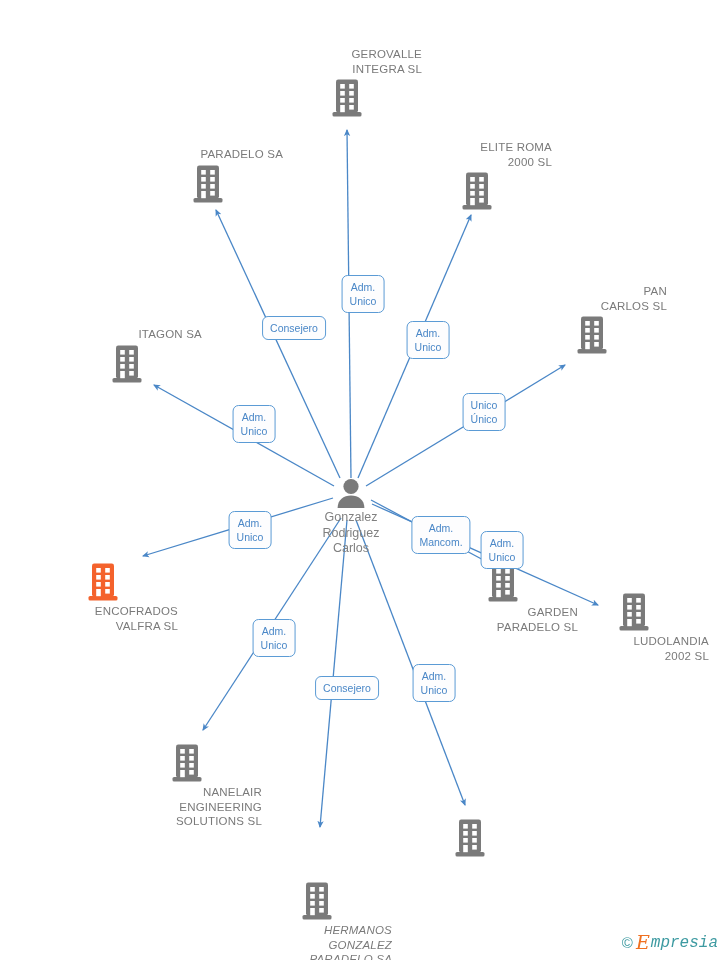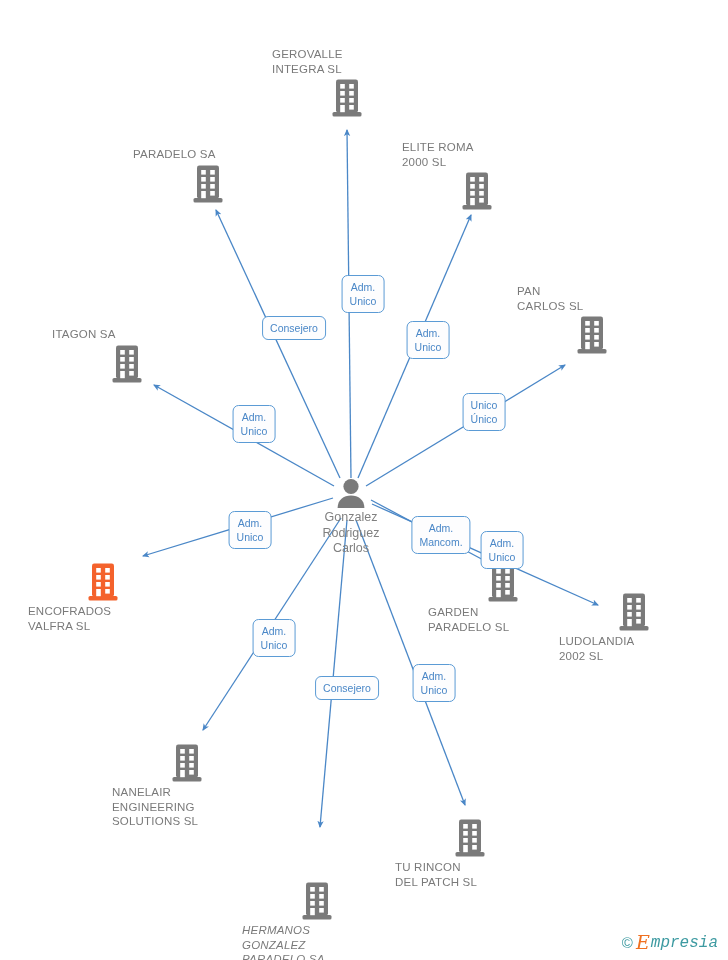--- a/index.html
+++ b/index.html
@@ -21,21 +21,21 @@
     position: absolute;
     left: 0;
     top: 0;
     width: 728px;
     height: 960px;
     pointer-events: none;
   }
   .node {
     position: absolute;
     transform: translate(-50%, 0);
-    text-align: left;
+    text-align: right;
     width: 150px;
   }
   .node-label {
     font-size: 11.5px;
     line-height: 14.5px;
     color: #7a7a7a;
     letter-spacing: 0.2px;
     white-space: pre-line;
   }
   .node-label.below {
@@ -298,22 +298,20 @@
           <rect x="1.5" y="34" width="29" height="4.6" rx="1.6" fill="#7a7a7a"></rect>
           <rect x="9.2" y="6" width="4.6" height="4.6" fill="#ffffff"></rect>
           <rect x="18.2" y="6" width="4.6" height="4.6" fill="#ffffff"></rect>
           <rect x="9.2" y="13" width="4.6" height="4.6" fill="#ffffff"></rect>
           <rect x="18.2" y="13" width="4.6" height="4.6" fill="#ffffff"></rect>
           <rect x="9.2" y="20" width="4.6" height="4.6" fill="#ffffff"></rect>
           <rect x="18.2" y="20" width="4.6" height="4.6" fill="#ffffff"></rect>
           <rect x="9.2" y="27" width="4.6" height="7.2" fill="#ffffff"></rect>
           <rect x="18.2" y="27" width="4.6" height="4.6" fill="#ffffff"></rect>
         </svg>
-        <div class="node-label below">TU RINCON
-DEL PATCH SL</div>
       </div>
     </div>
 
   <div class="person-node" id="center-node" style="left:351px; top:477px;">
     <svg class="node-icon" width="34" height="32" viewBox="0 0 34 32">
       <circle cx="17" cy="9.5" r="7.6" fill="#7a7a7a"></circle>
       <path d="M3.6 31 C3.6 22.6 9.6 18.4 17 18.4 C24.4 18.4 30.4 22.6 30.4 31 Z" fill="#7a7a7a"></path>
     </svg>
     <div class="person-label">Gonzalez
 Rodriguez

